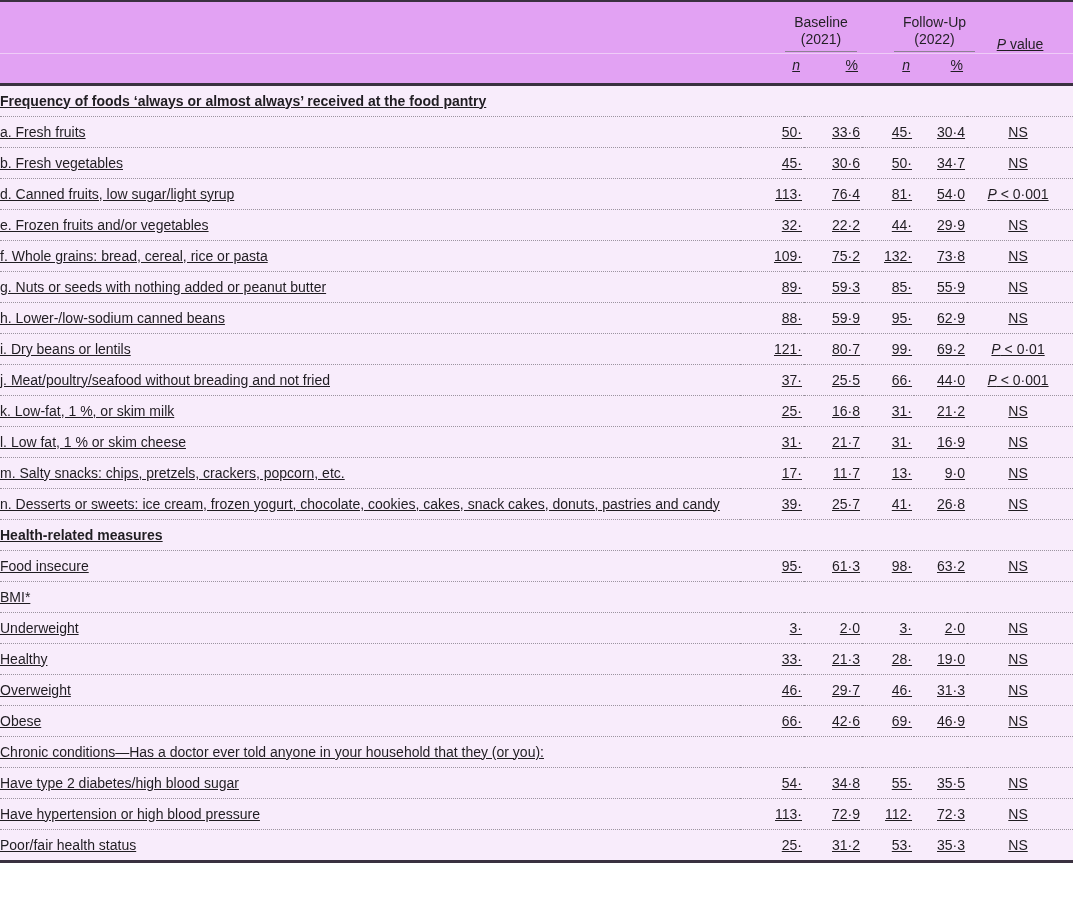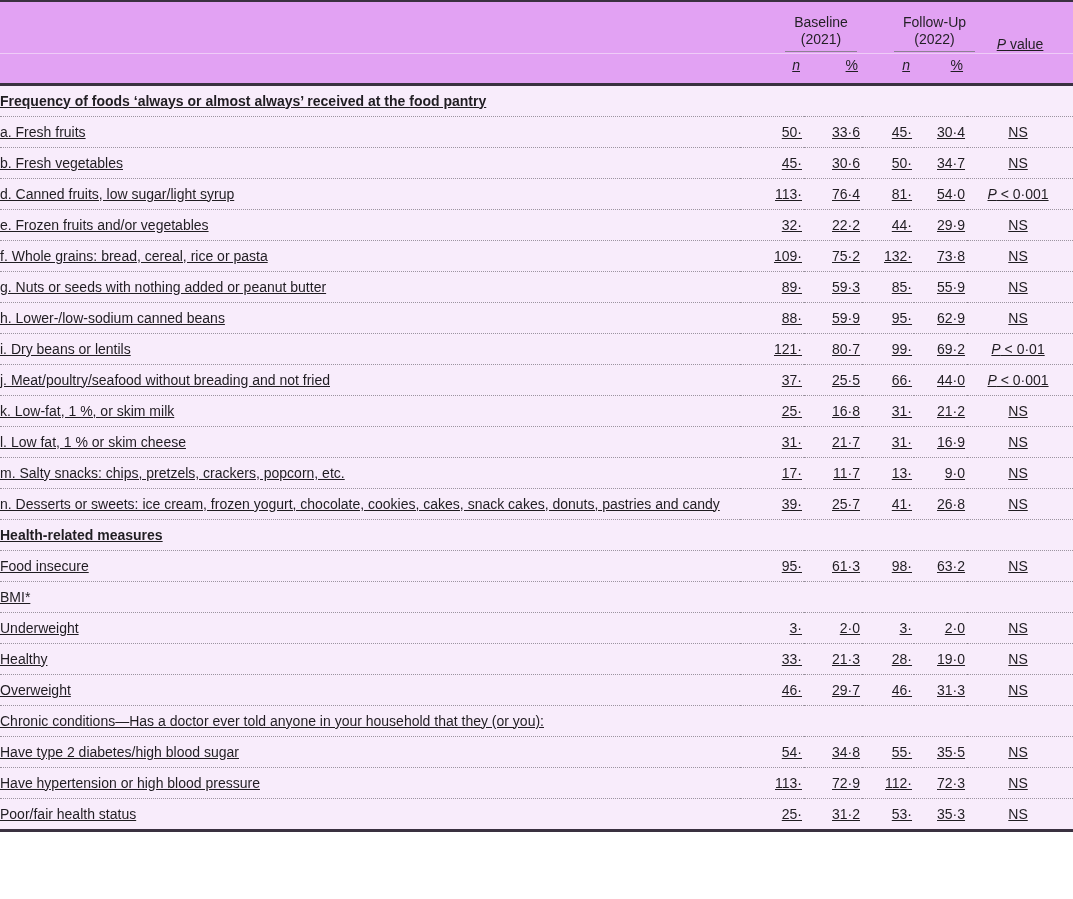--- a/index.html
+++ b/index.html
@@ -251,20 +251,28 @@
       </tr>
       <tr>
         <td class="label-cell indent">Overweight</td>
         <td class="num-cell">46·</td>
         <td class="num-cell">29·7</td>
         <td class="num-cell">46·</td>
         <td class="num-cell">31·3</td>
         <td class="p-cell">NS</td>
       </tr>
       <tr>
+        <td class="label-cell indent">Obese</td>
+        <td class="num-cell">66·</td>
+        <td class="num-cell">42·6</td>
+        <td class="num-cell">69·</td>
+        <td class="num-cell">46·9</td>
+        <td class="p-cell">NS</td>
+      </tr>
+      <tr>
         <td class="label-cell">Chronic conditions—Has a doctor ever told anyone in your household that they (or you):</td>
         <td class="num-cell"></td>
         <td class="num-cell"></td>
         <td class="num-cell"></td>
         <td class="num-cell"></td>
         <td class="p-cell"></td>
       </tr>
       <tr>
         <td class="label-cell indent">Have type 2 diabetes/high blood sugar</td>
         <td class="num-cell">54·</td>

